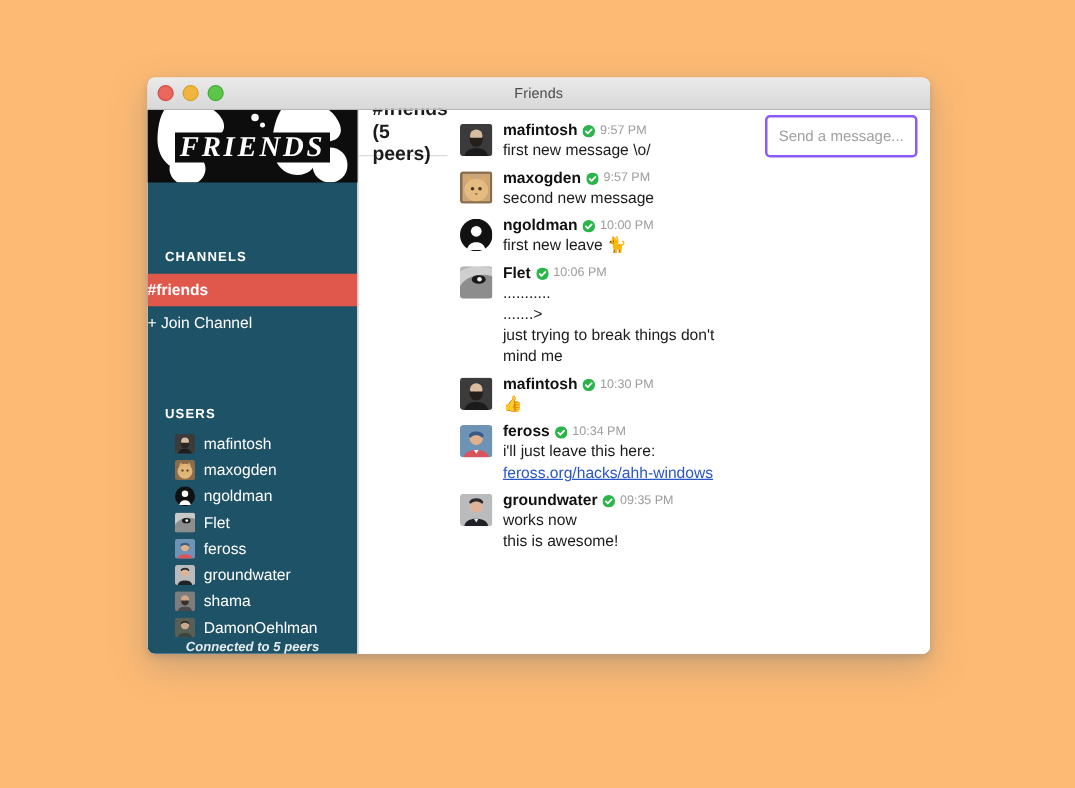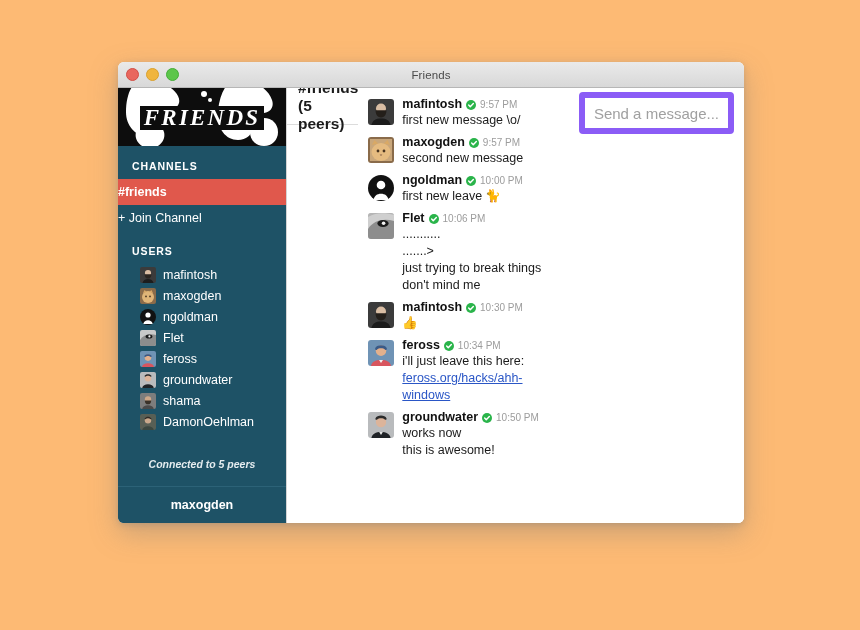--- a/index.html
+++ b/index.html
@@ -123,20 +123,21 @@
     background: #0d0d0d;
     z-index: 2;
   }
 
   .sb-heading {
     color: #ffffff;
     font-size: 10.5px;
     font-weight: bold;
     letter-spacing: 0.9px;
     padding: 14px 16px 7px 14px;
+    margin-top: 40px;
   }
 
   .channel-row {
     font-size: 12.5px;
     color: #ffffff;
     padding: 6px 0 6px 0;
     font-weight: bold;
   }
   .channel-row.active {
     background: #e0584c;
@@ -254,27 +255,27 @@
   .msg-line a {
     color: #2a56c6;
     text-decoration: underline;
   }
 
   #composer-wrap {
     padding: 4px 10px 12px 10px;
   }
   #composer {
     height: 30px;
-    border: 6px solid #8b5cf6;
+    border: 2px solid #8b5cf6;
     border-radius: 4px;
     background: #ffffff;
     display: flex;
     align-items: center;
     padding: 0 9px;
-    font-size: 15px;
+    font-size: 12px;
     color: #a0a0a0;
   }
 </style>
 </head>
 <body>
 
 <div id="stage">
 
   <div id="app-window">
 
@@ -575,21 +576,21 @@
                   <path d="M11.2 20h3.6l-1.8 3z" fill="#e8e8e8"></path>
                 </svg>
             </span>
             <div class="msg-body">
               <div class="msg-head">
                 <span class="msg-author">groundwater</span>
                 <svg class="verified" viewBox="0 0 12 12">
                     <circle cx="6" cy="6" r="6" fill="#2ab44a"></circle>
                     <path d="M3.2 6.1l1.9 2 3.7-3.9" stroke="#fff" stroke-width="1.7" fill="none" stroke-linecap="round" stroke-linejoin="round"></path>
                   </svg>
-                <span class="msg-time">10:50 PM</span>
+                <span class="msg-time">09:35 PM</span>
               </div>
               <div class="msg-line">works now</div>
               <div class="msg-line">this is awesome!</div>
             </div>
           </div>
 
         </div>
 
         <div id="composer-wrap">
           <div id="composer">Send a message...</div>

